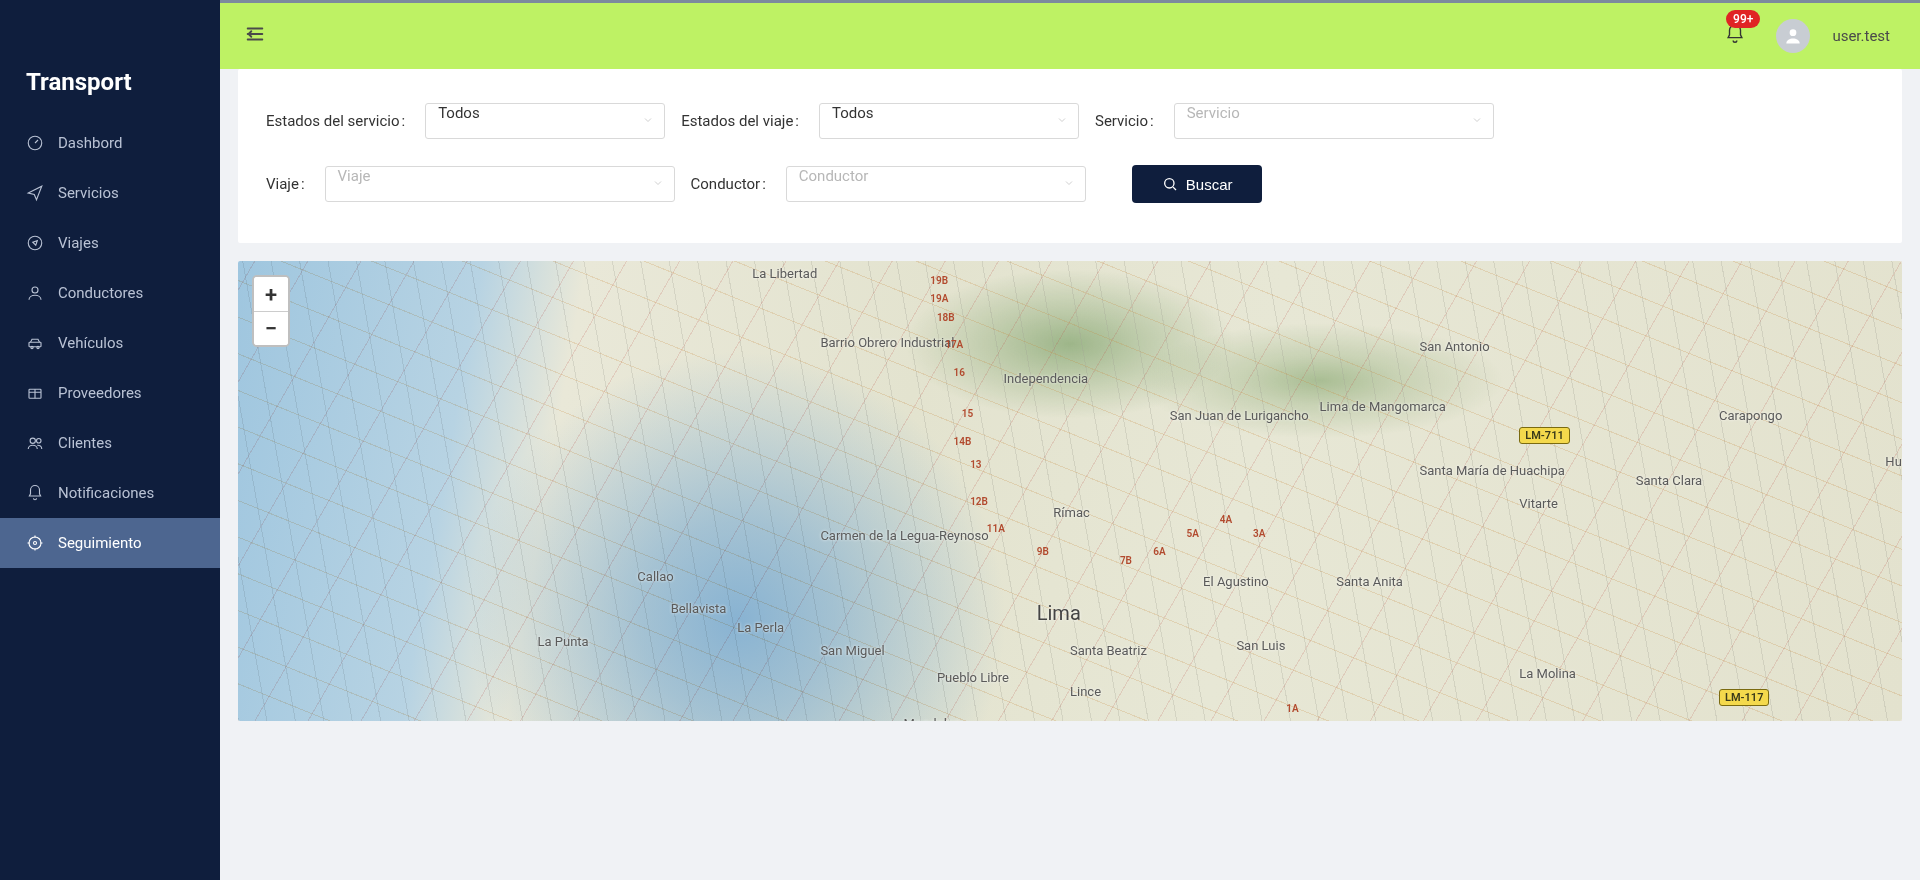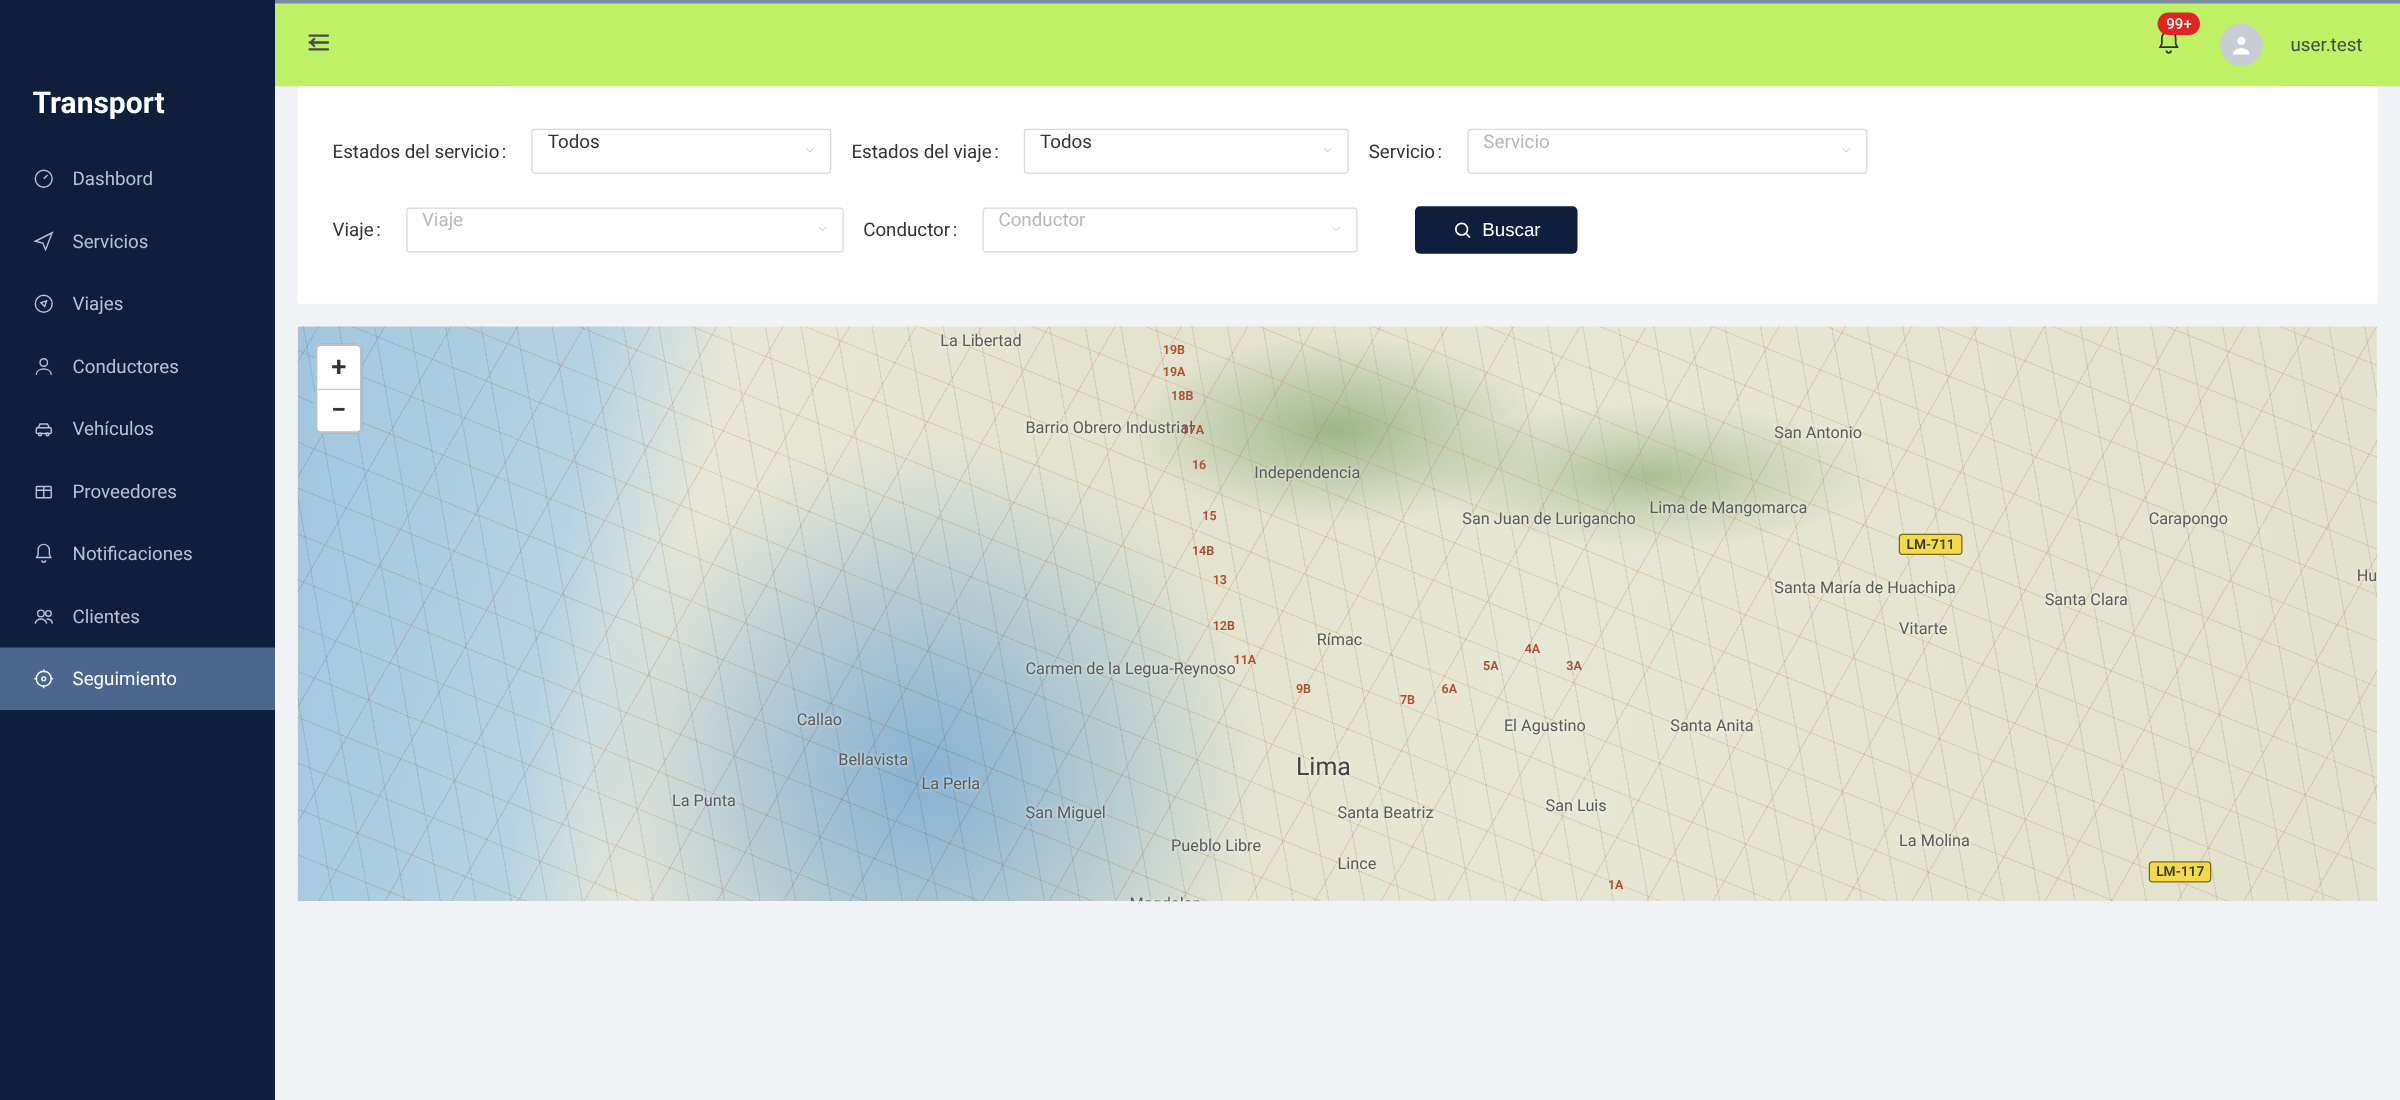--- a/index.html
+++ b/index.html
@@ -269,36 +269,36 @@
           <svg viewBox="0 0 24 24">
             <rect x="4" y="7" width="16" height="12" rx="1"></rect>
             <path d="M4 11h16M12 7v12"></path>
           </svg>
         </span>
         <span>Proveedores</span>
       </li>
       <li class="nav-item">
         <span class="nav-icon">
           <svg viewBox="0 0 24 24">
-            <path d="M6 8a6 6 0 1112 0v5l1.5 3h-15L6 13V8z"></path>
-            <path d="M10 19a2 2 0 004 0"></path>
-          </svg>
-        </span>
-        <span>Notificaciones</span>
-      </li>
-      <li class="nav-item">
-        <span class="nav-icon">
-          <svg viewBox="0 0 24 24">
             <circle cx="9" cy="9" r="3.5"></circle>
             <path d="M3 20c0-3 3-5 6-5s6 2 6 5"></path>
             <circle cx="17" cy="9" r="3"></circle>
             <path d="M15 15c3 0 6 1.5 6 5"></path>
           </svg>
         </span>
         <span>Clientes</span>
+      </li>
+      <li class="nav-item">
+        <span class="nav-icon">
+          <svg viewBox="0 0 24 24">
+            <path d="M6 8a6 6 0 1112 0v5l1.5 3h-15L6 13V8z"></path>
+            <path d="M10 19a2 2 0 004 0"></path>
+          </svg>
+        </span>
+        <span>Notificaciones</span>
       </li>
       <li class="nav-item active">
         <span class="nav-icon">
           <svg viewBox="0 0 24 24">
             <circle cx="12" cy="12" r="8"></circle>
             <circle cx="12" cy="12" r="2"></circle>
             <path d="M12 2v3M12 19v3M2 12h3M19 12h3"></path>
           </svg>
         </span>
         <span>Seguimiento</span>

